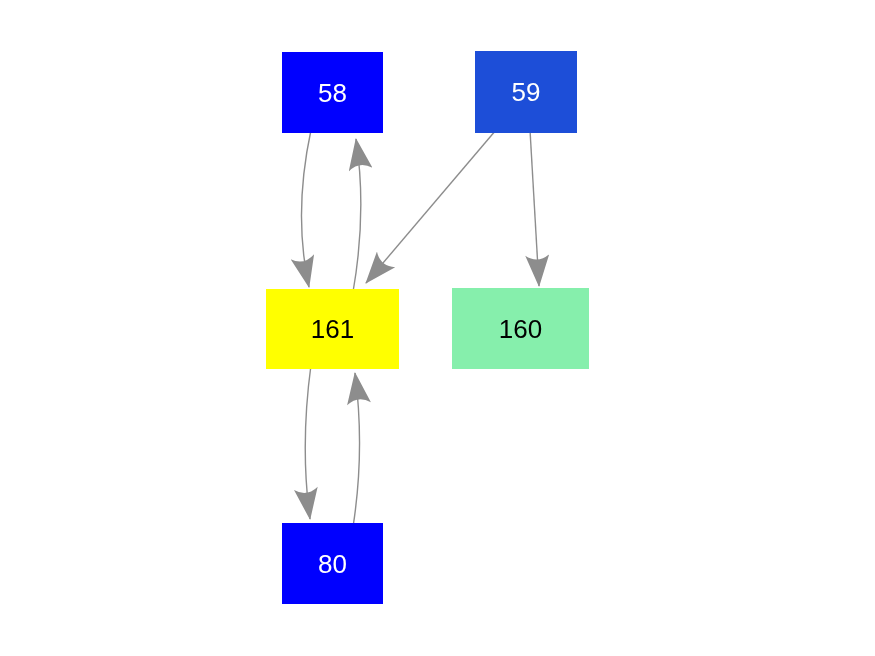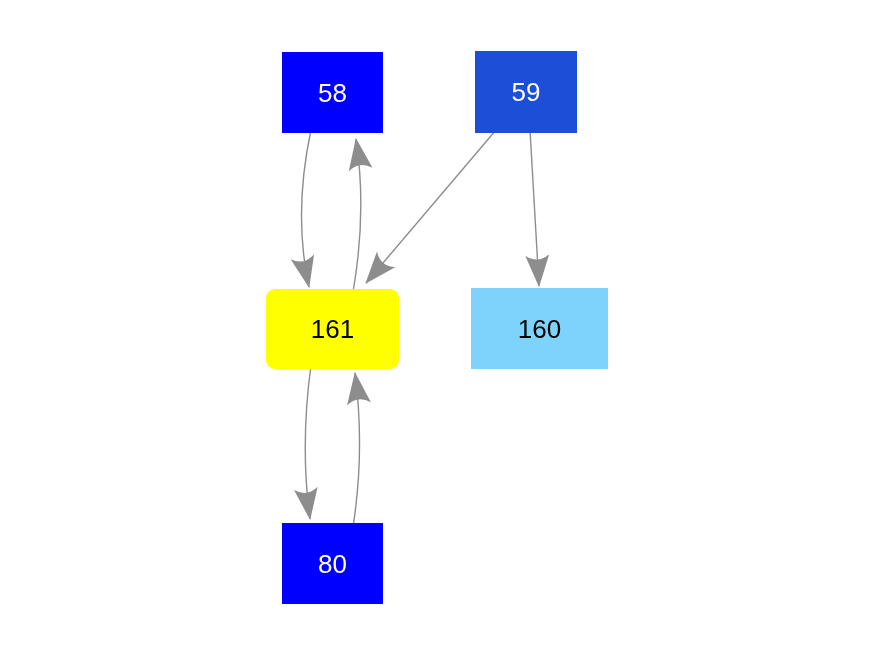--- a/index.html
+++ b/index.html
@@ -68,25 +68,25 @@
   </svg>
 
   <div class="node" style="left: 282px; top: 52px; width: 101px; height: 81px; background-color: rgb(0, 0, 255);">
     <span class="node-label" style="color: rgb(255, 255, 255);">58</span>
   </div>
 
   <div class="node" style="left: 475px; top: 51px; width: 102px; height: 82px; background-color: #1d4ed8;">
     <span class="node-label" style="color: rgb(255, 255, 255);">59</span>
   </div>
 
-  <div class="node" style="left: 266px; top: 289px; width: 133px; height: 80px; background-color: rgb(255, 255, 0); border-radius: 9px;">
+  <div class="node" style="left: 266px; top: 289px; width: 133px; height: 80px; background-color: rgb(255, 255, 0);">
     <span class="node-label" style="color: rgb(0, 0, 0);">161</span>
   </div>
 
-  <div class="node" style="left: 471px; top: 288px; width: 137px; height: 81px; background-color: #7dd3fc;">
+  <div class="node" style="left: 452px; top: 288px; width: 137px; height: 81px; background-color: #86efac;">
     <span class="node-label" style="color: rgb(0, 0, 0);">160</span>
   </div>
 
   <div class="node" style="left: 282px; top: 523px; width: 101px; height: 81px; background-color: rgb(0, 0, 255);">
     <span class="node-label" style="color: rgb(255, 255, 255);">80</span>
   </div>
 
 </div>
 
 </body></html>

